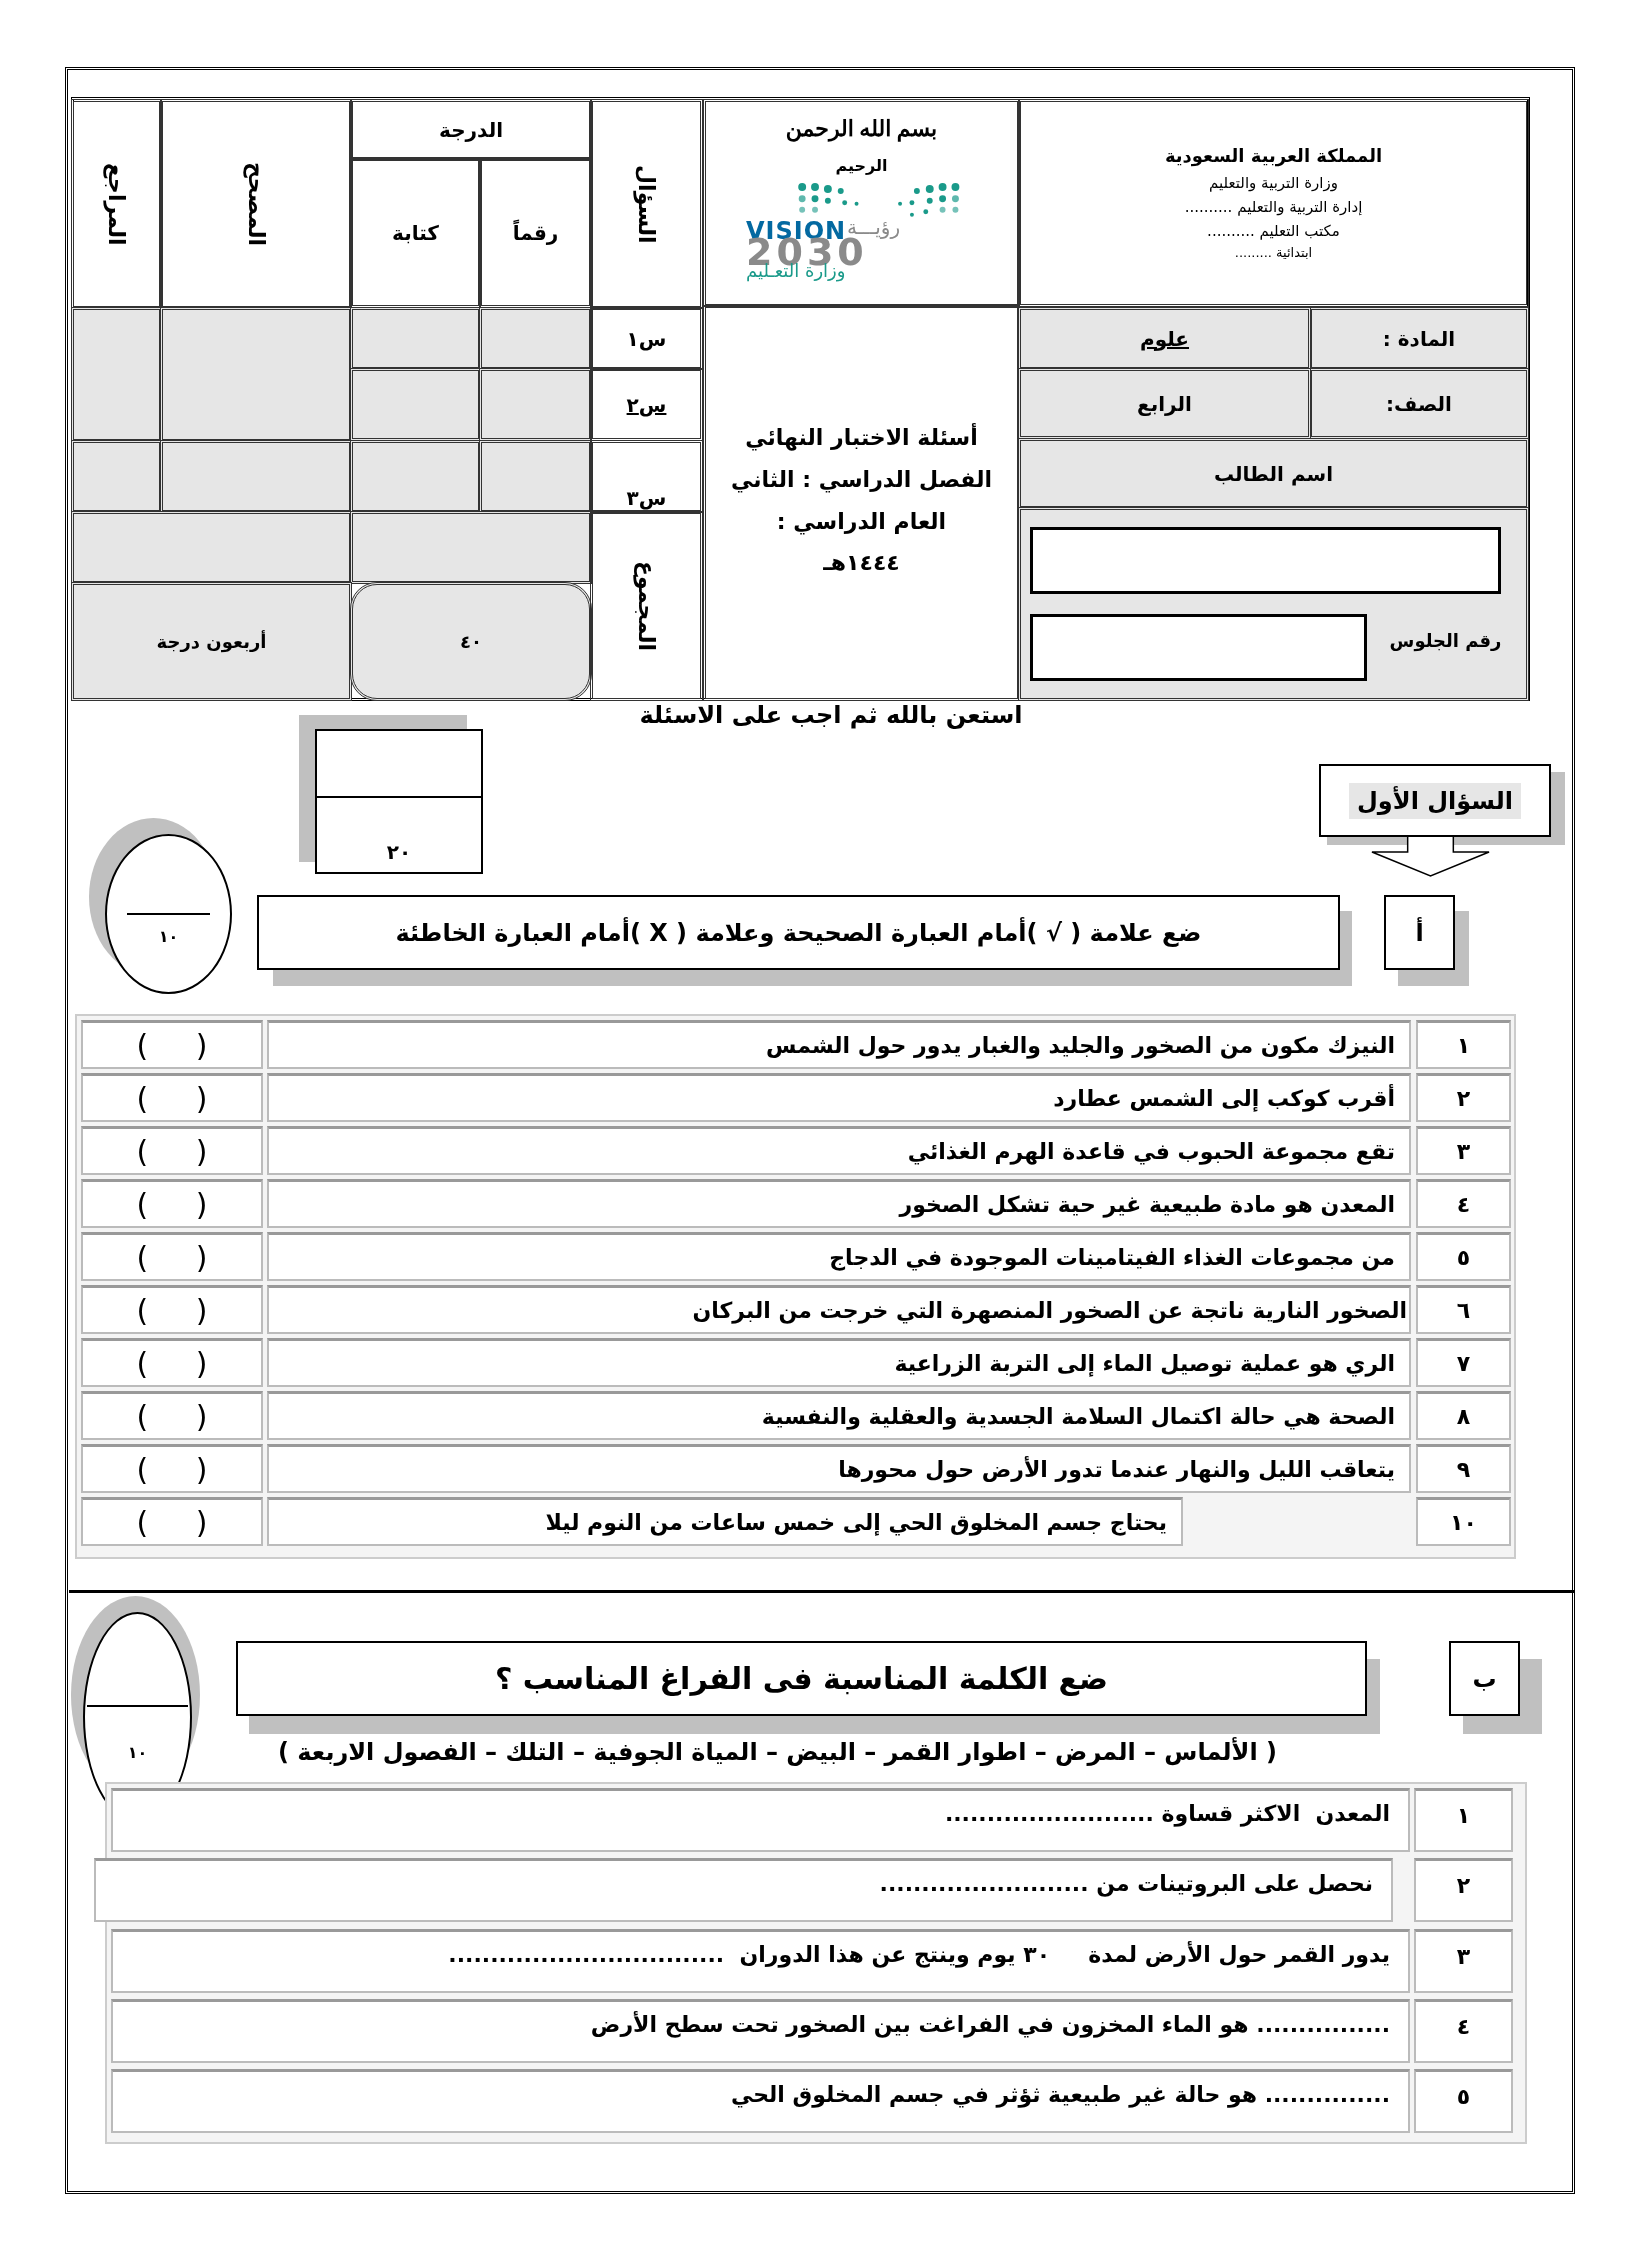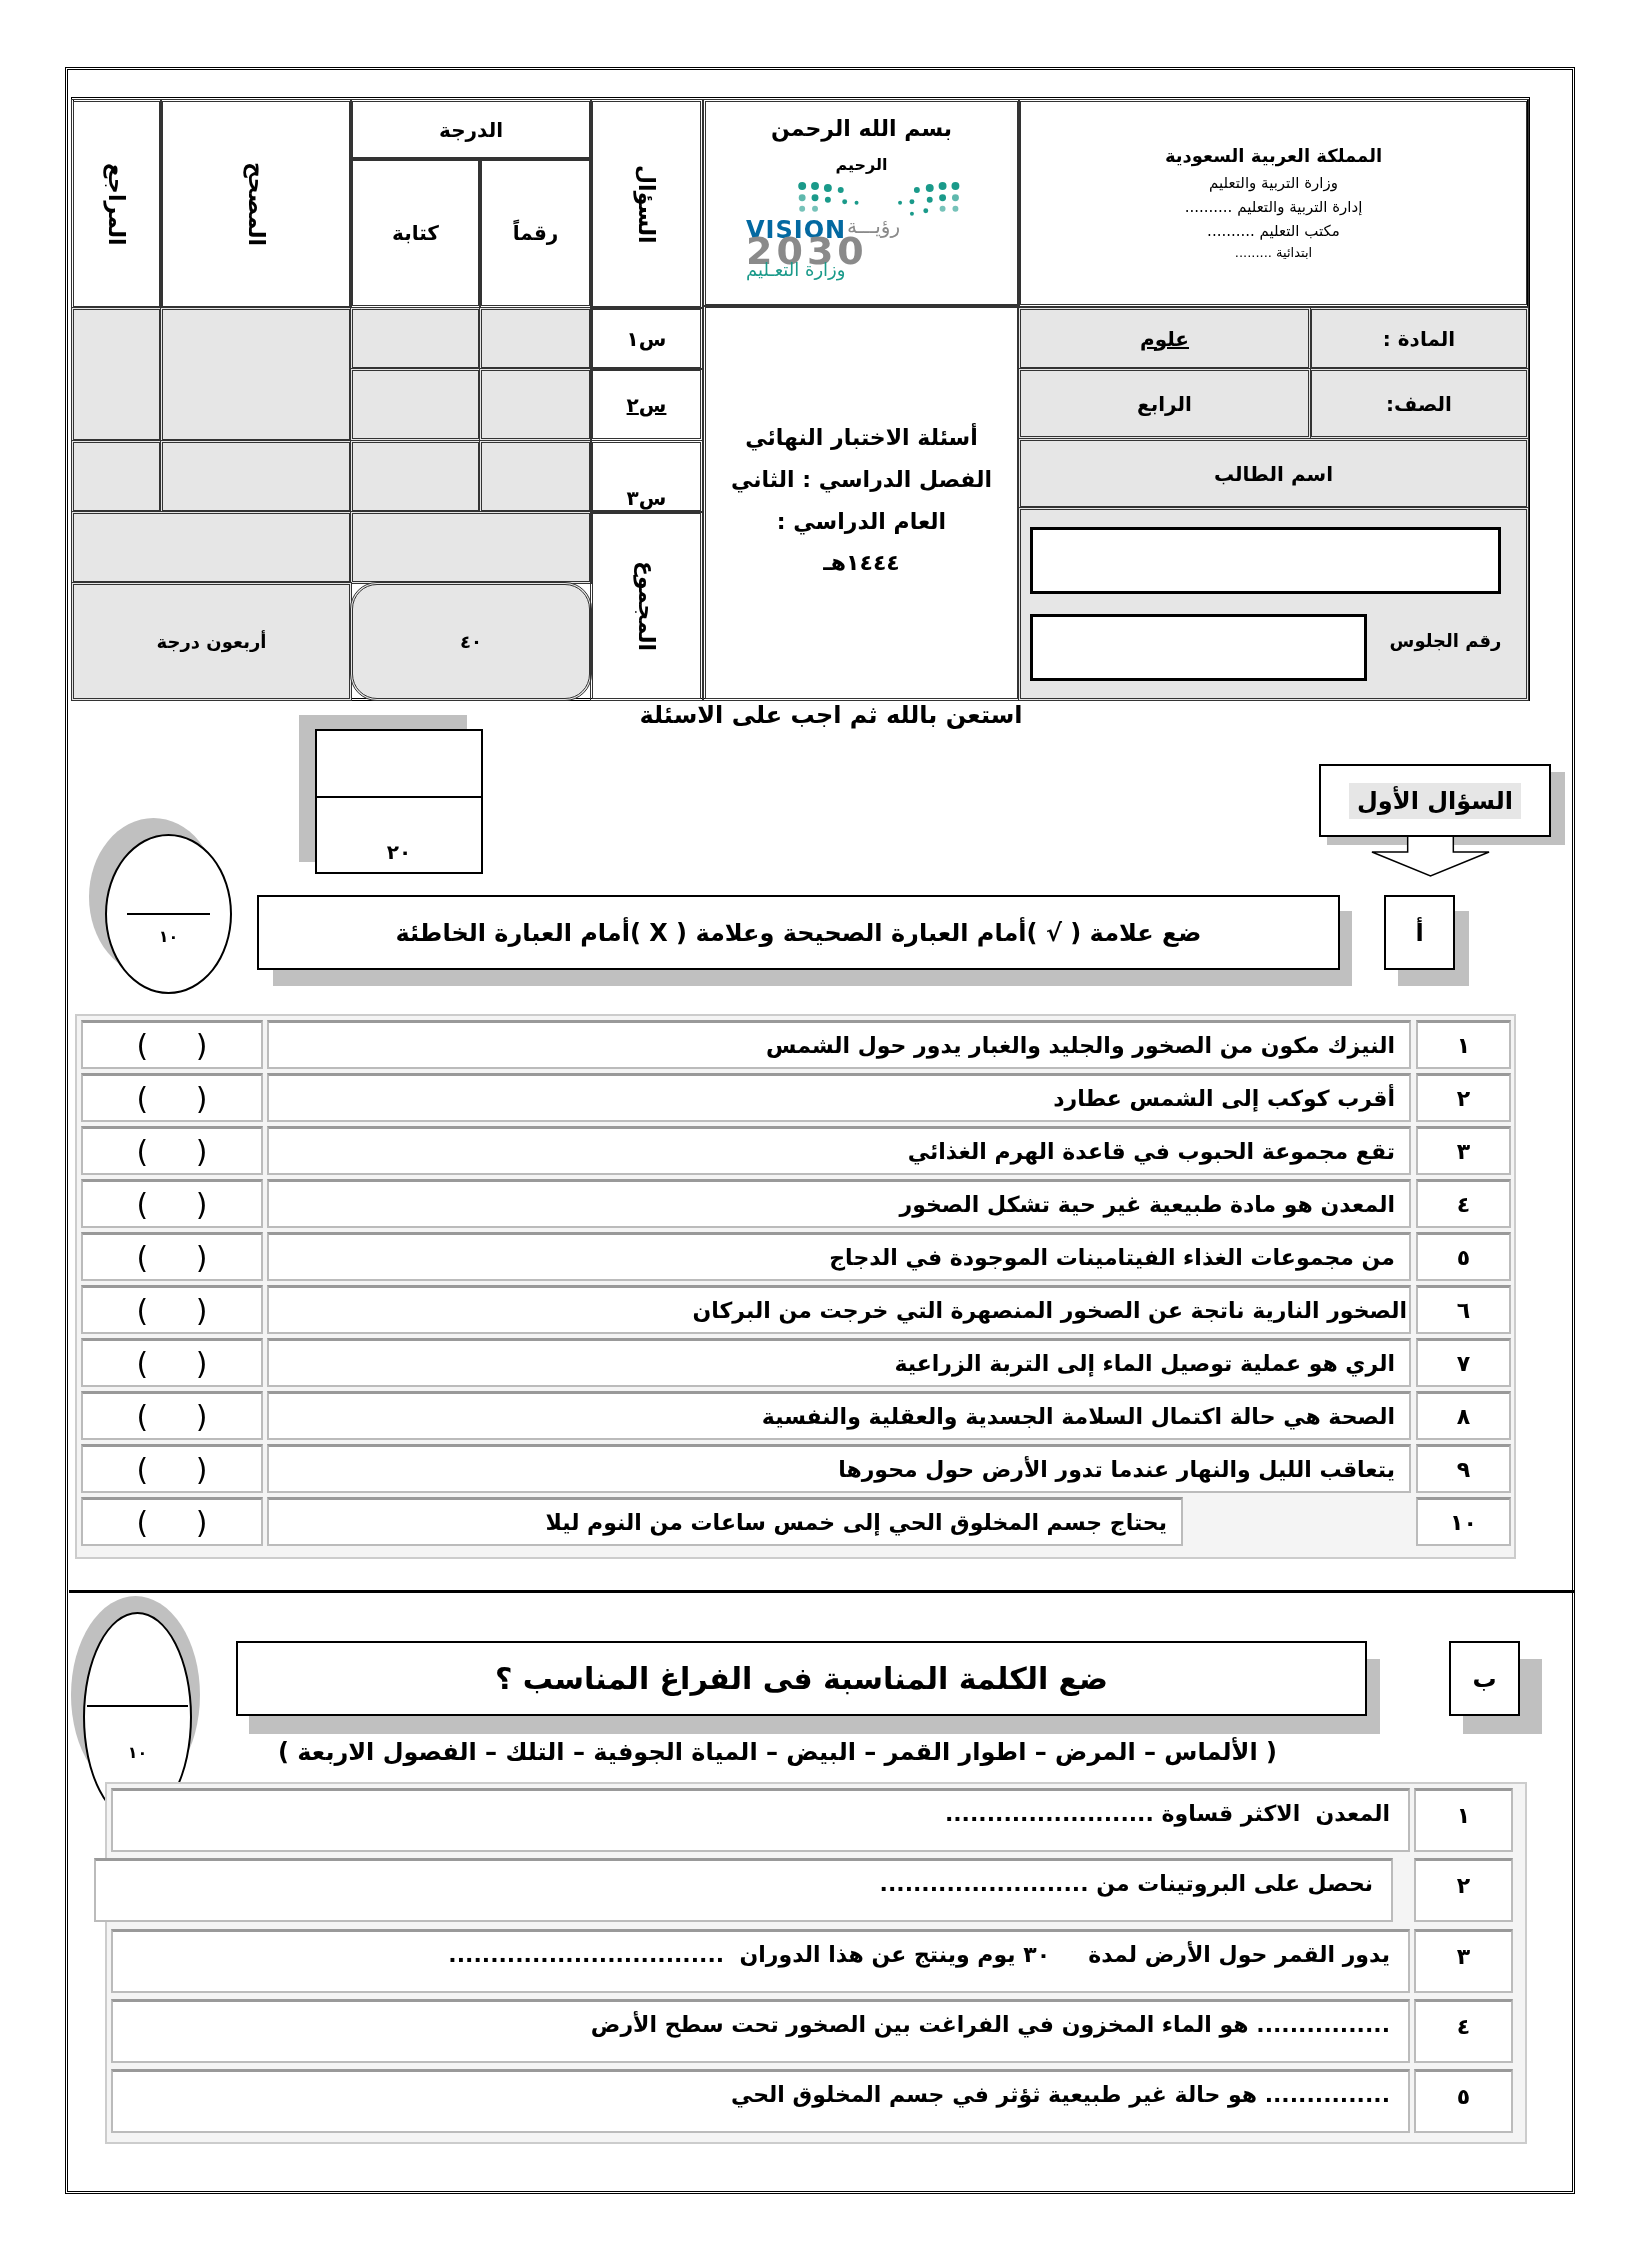--- a/index.html
+++ b/index.html
@@ -26,21 +26,21 @@
 
 <div class="cell hdr-lines" style="left:1018px;top:99px;width:511px;height:208px;flex-direction:column;font-weight:normal;">
   <div style="font-weight:bold;font-size:18px;">المملكة العربية السعودية</div>
   <div style="font-size:15px;">وزارة التربية والتعليم</div>
   <div style="font-size:15px;">إدارة التربية والتعليم ..........</div>
   <div style="font-size:15px;">مكتب التعليم ..........</div>
   <div style="font-size:13px;">ابتدائية .........</div>
 </div>
 
 <div class="cell" style="left:703px;top:99px;width:317px;height:208px;flex-direction:column;justify-content:flex-start;padding-top:14px;">
-  <div style="font-size:22px;">بسم الله الرحمن</div>
+  <div style="font-size:22px;font-family:Liberation Serif, serif;">بسم الله الرحمن</div>
   <div style="font-size:16px;margin-top:14px;">الرحيم</div>
   <div style="margin-top:4px;width:267px;height:99px;position:relative;">
     <svg width="267" height="99" viewBox="0 0 270 100">
       <g fill="#1a9a8a">
         <circle cx="75" cy="8" r="4"></circle>
           <circle cx="88" cy="8" r="4"></circle>
           <circle cx="101" cy="10" r="4"></circle>
           <circle cx="114" cy="12" r="3"></circle>
         <circle cx="230" cy="8" r="4"></circle>
           <circle cx="217" cy="8" r="4"></circle>

